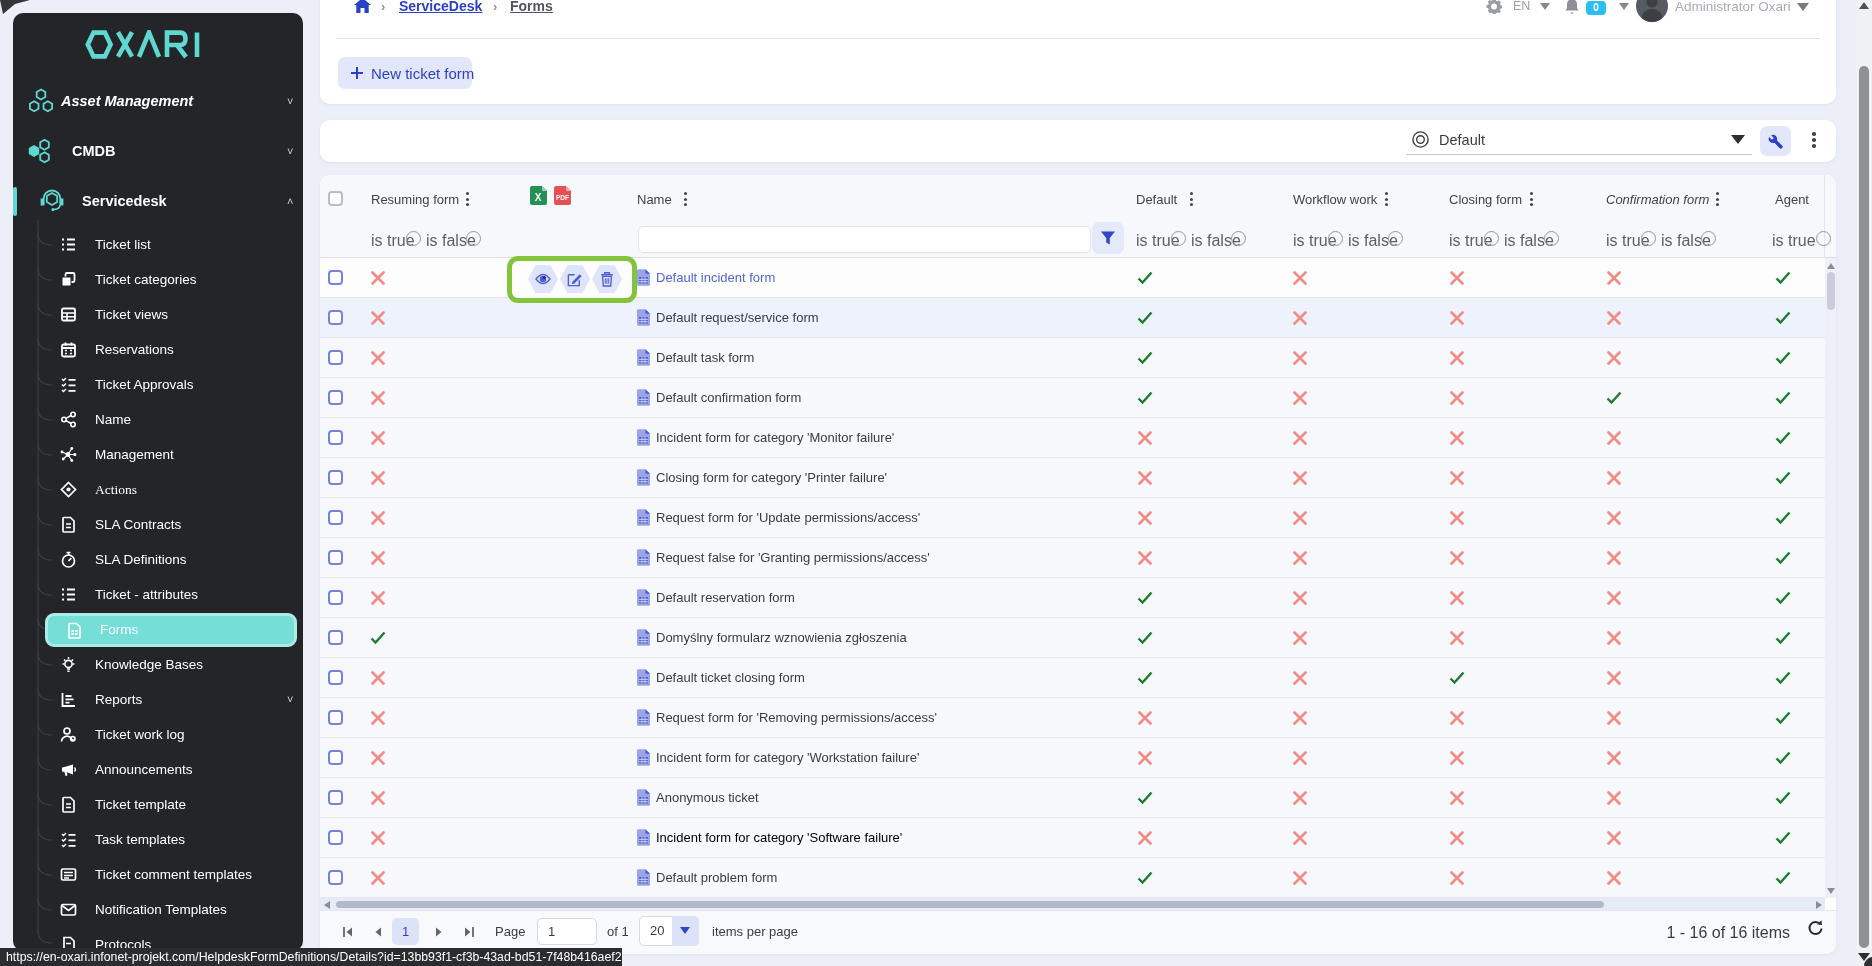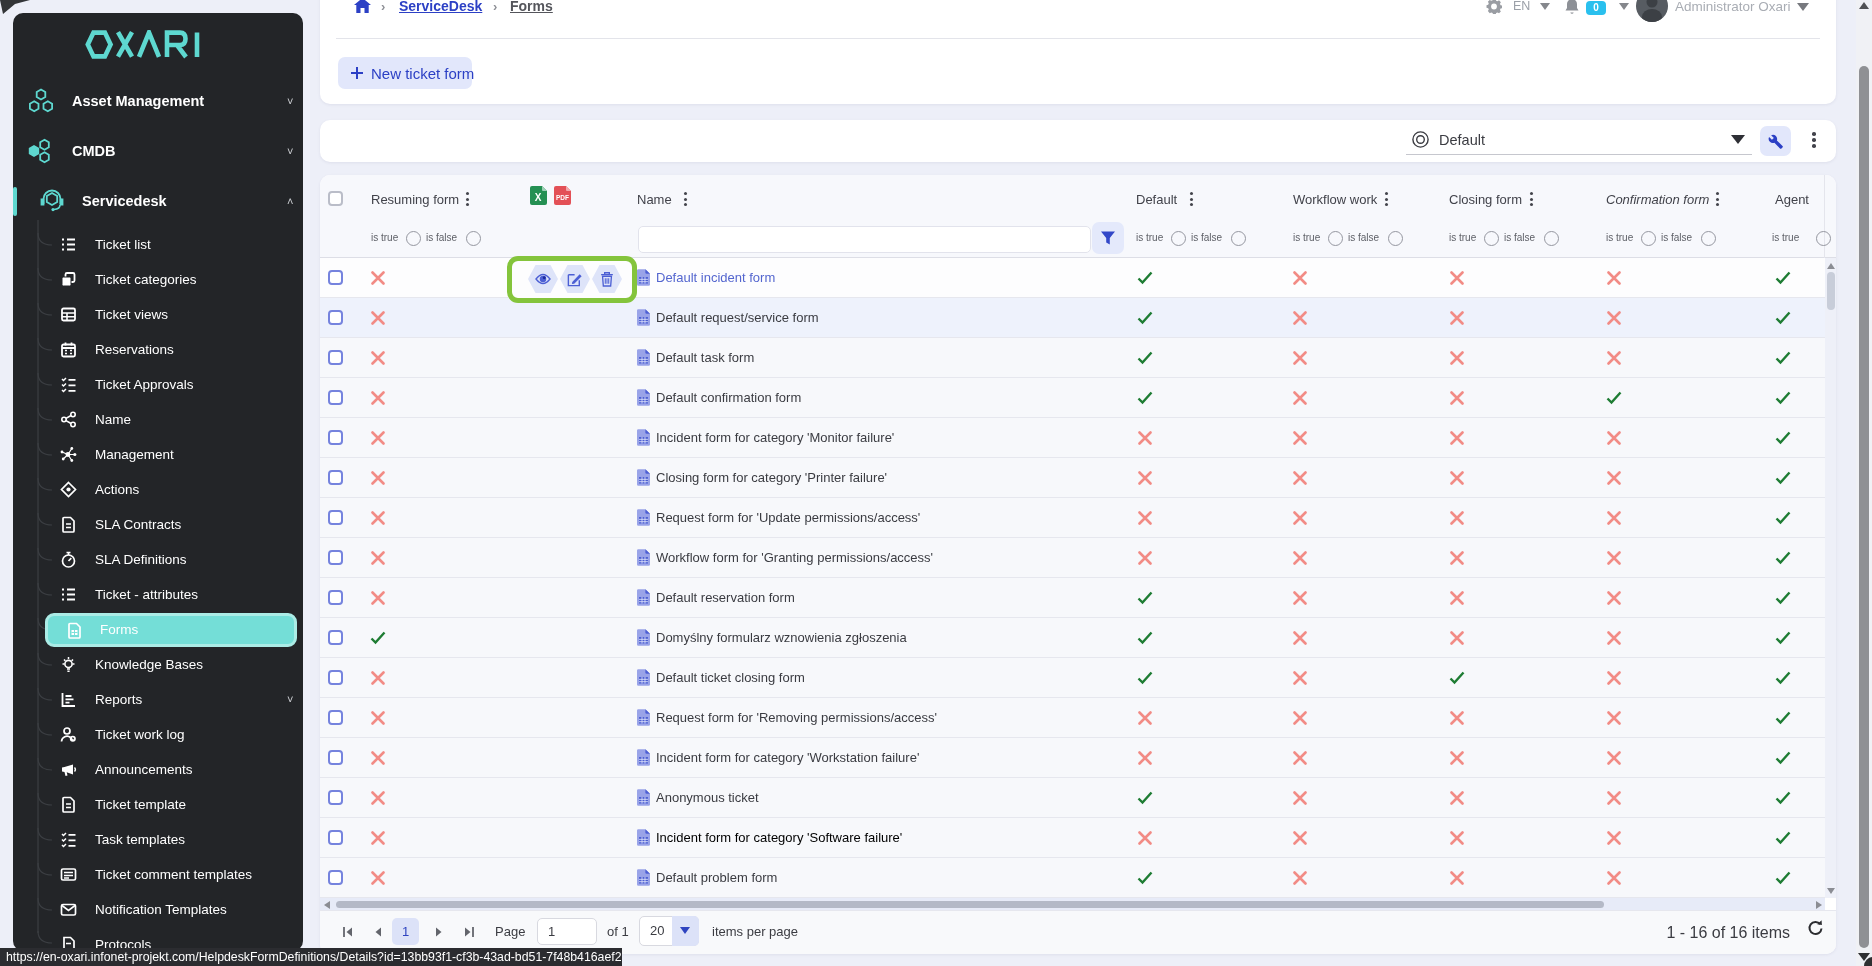--- a/index.html
+++ b/index.html
@@ -5,21 +5,21 @@
 html,body { width:1872px; height:966px; overflow:hidden; }
 body { font-family:"Liberation Sans", sans-serif; background:#edeff8; position:relative; }
 .abs { position:absolute; }
 .sidebar { position:absolute; left:13px; top:13px; width:290px; height:938px;
   background:#232528; border-radius:10px; overflow:hidden; }
 .mtxt { position:absolute; color:#fff; font-size:13.5px; white-space:nowrap; }
 .top-txt { font-weight:bold; font-size:14.5px; }
 .chev { position:absolute; color:#cfd2d6; font-size:11px; }
 .card { position:absolute; background:#fff; border-radius:10px; box-shadow:0 1px 3px rgba(90,90,130,.10); }
 .hdrlabel { position:absolute; font-size:13px; color:#41424a; white-space:nowrap; }
-.flabel { position:absolute; font-size:10px; color:#5d5f66; white-space:nowrap; }
+.flabel { position:absolute; font-size:16px; color:#5d5f66; white-space:nowrap; }
 .radio { position:absolute; width:15px; height:15px; border:1.5px solid #9597a0; border-radius:50%; background:transparent; }
 .dots3 { position:absolute; width:3px; }
 .dots3 span { display:block; width:3px; height:3px; border-radius:50%; background:#43444c; margin:0 0 2.5px 0; }
 .rowname { position:absolute; font-size:13px; color:#3a3b41; white-space:nowrap; }
 .cbx { position:absolute; width:15px; height:15px; border:2px solid #7583de; border-radius:4px; background:#fff; }
 </style></head>
 <body>
 
 <svg class="abs" style="left:0;top:0" width="30" height="14" viewBox="0 0 30 14">
     <path d="M0 0 H30 L15 4 L3 14 z" fill="#333538"></path>
@@ -32,21 +32,21 @@
 <path d="M54 26.8 L64 2.5 L74 26.8"></path>
 <path d="M82 27 V2.6 H95 q5.5 0 5.5 6.2 q0 6.2 -5.5 6.2 H82 M92 15 L101 27"></path>
 <path d="M112 2.6 V27"></path>
 </g>
     </svg>
 <svg class="abs" style="left:15px;top:75px" width="26" height="26" viewBox="0 0 26 26" fill="none" stroke="#5ed8d0" stroke-width="1.8">
 <path d="M13 1.5 l4.3 2.5 v5 l-4.3 2.5 -4.3 -2.5 v-5 z"></path>
 <path d="M6.2 13.2 l4.3 2.5 v5 l-4.3 2.5 -4.3 -2.5 v-5 z"></path>
 <path d="M19.8 13.2 l4.3 2.5 v5 l-4.3 2.5 -4.3 -2.5 v-5 z"></path>
 </svg>
-<div class="mtxt top-txt" style="left:59px;top:80px;">Asset Management</div>
+<div class="mtxt top-txt" style="left:48px;top:80px;font-style:italic;">Asset Management</div>
 <div class="chev" style="left:274px;top:82px;">˅</div>
 <svg class="abs" style="left:15px;top:125px" width="26" height="26" viewBox="0 0 26 26" fill="none" stroke="#5ed8d0" stroke-width="1.8">
 <path d="M6 8 l4.3 2.5 v5 l-4.3 2.5 -4.3 -2.5 v-5 z" fill="#5ed8d0"></path>
 <path d="M16.5 1.8 l4.3 2.5 v5 l-4.3 2.5 -4.3 -2.5 v-5 z"></path>
 <path d="M16.5 14.2 l4.3 2.5 v5 l-4.3 2.5 -4.3 -2.5 v-5 z"></path>
 </svg>
 <div class="mtxt top-txt" style="left:59px;top:130px;">CMDB</div>
 <div class="chev" style="left:274px;top:132px;">˅</div>
 <svg class="abs" style="left:26px;top:175px" width="26" height="26" viewBox="0 0 26 26" fill="none" stroke="#5ed8d0" stroke-width="1.8">
 <path d="M13 5 l5.2 3 v6 l-5.2 3 -5.2 -3 v-6 z"></path>
@@ -121,21 +121,21 @@
       <circle cx="11.8" cy="2.5" r="1.4" fill="#fff"></circle>
       <circle cx="11.8" cy="14.5" r="1.4" fill="#fff"></circle>
       <circle cx="3.2" cy="13" r="1.4" fill="#fff"></circle>
       <path d="M8 8.5 L2 6 M8 8.5 L14.8 8.5 M8 8.5 L11.8 2.5 M8 8.5 L11.8 14.5 M8 8.5 L3.2 13" stroke="#fff" stroke-width="1.2"></path>
     </svg>
 <div class="mtxt" style="left:82px;top:434px;">Management</div>
 <svg class="abs" style="left:47px;top:468px" width="17" height="17" viewBox="0 0 17 17">
       <path d="M8.5 1.5 L15.5 8.5 L8.5 15.5 L1.5 8.5 z" stroke="#fff" stroke-width="1.7" fill="none"></path>
       <circle cx="8.5" cy="8.5" r="2.1" fill="#fff"></circle>
     </svg>
-<div class="mtxt" style="left:82px;top:469px;">Actions</div>
+<div class="mtxt" style="left:82px;top:469px;font-family:Liberation Serif, serif;">Actions</div>
 <svg class="abs" style="left:47px;top:503px" width="17" height="17" viewBox="0 0 17 17">
       <path d="M4 1.5 h6.5 L14 5 v10 a1 1 0 0 1 -1 1 H4 a1 1 0 0 1 -1 -1 V2.5 a1 1 0 0 1 1 -1 z" stroke="#fff" stroke-width="1.7" fill="none"></path>
       <path d="M6 8 h5 M6 11.5 h5" stroke="#fff" stroke-width="1.5"></path>
     </svg>
 <div class="mtxt" style="left:82px;top:504px;">SLA Contracts</div>
 <svg class="abs" style="left:47px;top:538px" width="17" height="17" viewBox="0 0 17 17">
       <circle cx="8.5" cy="10" r="6" stroke="#fff" stroke-width="1.7" fill="none"></circle>
       <path d="M6.5 1.5 h4 M8.5 1.5 v2.5 M8.5 10 l2.8 -2.8" stroke="#fff" stroke-width="1.7"></path>
     </svg>
 <div class="mtxt" style="left:82px;top:539px;">SLA Definitions</div>
@@ -544,21 +544,21 @@
     </svg>
 <svg class="abs" style="left:1455px;top:376px" width="16" height="14" viewBox="0 0 16 14">
       <path d="M1.5 7.5 L5.5 11.5 L14.5 1.5" stroke="#1e7c33" stroke-width="2.4" fill="none"></path>
     </svg>
 <svg class="abs" style="left:317px;top:374px" width="13" height="17" viewBox="0 0 14 18">
 <path d="M1.5 0 h7.5 L14 5 v11.5 a1.5 1.5 0 0 1 -1.5 1.5 h-11 A1.5 1.5 0 0 1 0 16.5 V1.5 A1.5 1.5 0 0 1 1.5 0 z" fill="#99a3e8"></path>
 <path d="M9 0 l5 5 H10.5 A1.5 1.5 0 0 1 9 3.5 z" fill="#4d5fd3"></path>
 <rect x="2.2" y="8.5" width="9.6" height="7" fill="#4d5fd3"></rect>
 <path d="M2.2 11 h9.6 M2.2 13.5 h9.6 M5.4 8.5 v7 M8.6 8.5 v7" stroke="#dfe3fa" stroke-width="0.9"></path>
     </svg>
-<div class="rowname" style="left:336px;top:375px;color:#3a3b41;">Workflow form for 'Granting permissions/access'</div>
+<div class="rowname" style="left:336px;top:375px;color:#3a3b41;">Request false for 'Granting permissions/access'</div>
 <div class="abs" style="left:0;top:403px;width:1505px;height:40px;background:#f7f8fb;border-bottom:1px solid #e6e7ee;"></div>
 <div class="cbx" style="left:8px;top:415px;"></div>
 <svg class="abs" style="left:51px;top:416px" width="14" height="14" viewBox="0 0 14 14">
       <path d="M1.5 1.5 L12.5 12.5 M12.5 1.5 L1.5 12.5" stroke="#f28b85" stroke-width="2.6" stroke-linecap="round"></path>
     </svg>
 <svg class="abs" style="left:817px;top:416px" width="16" height="14" viewBox="0 0 16 14">
       <path d="M1.5 7.5 L5.5 11.5 L14.5 1.5" stroke="#1e7c33" stroke-width="2.4" fill="none"></path>
     </svg>
 <svg class="abs" style="left:973px;top:416px" width="14" height="14" viewBox="0 0 14 14">
       <path d="M1.5 1.5 L12.5 12.5 M12.5 1.5 L1.5 12.5" stroke="#f28b85" stroke-width="2.6" stroke-linecap="round"></path>

